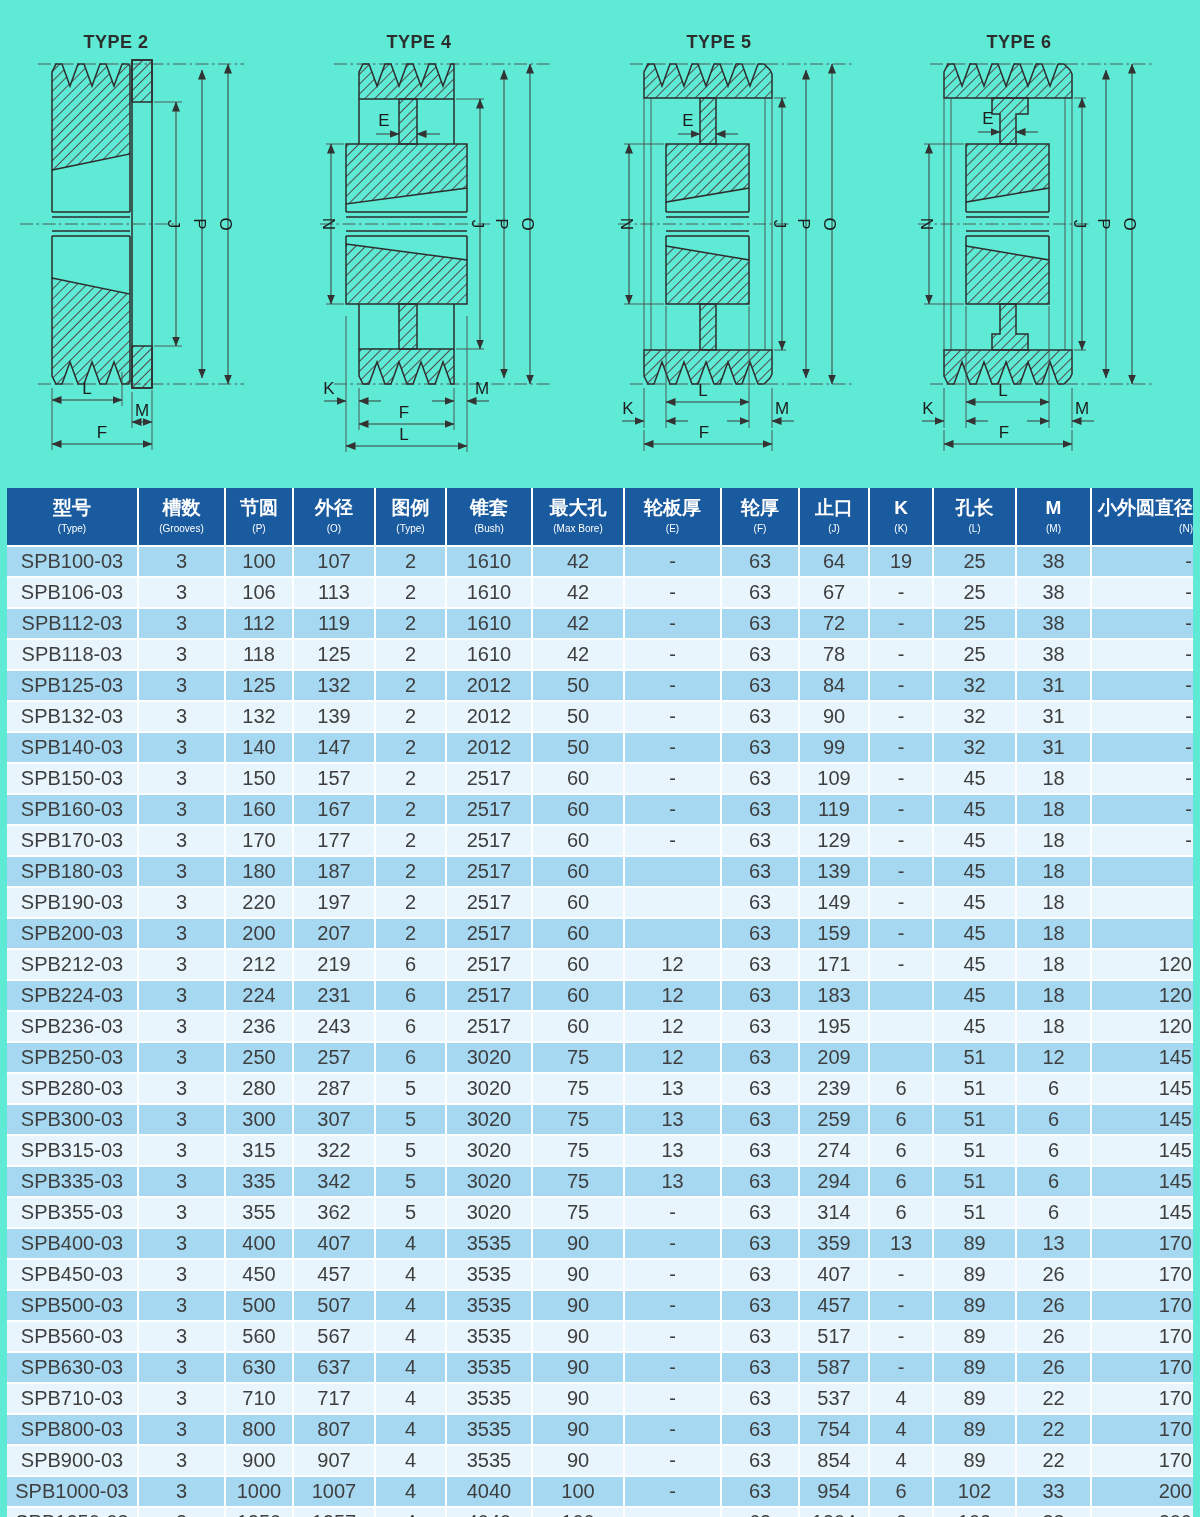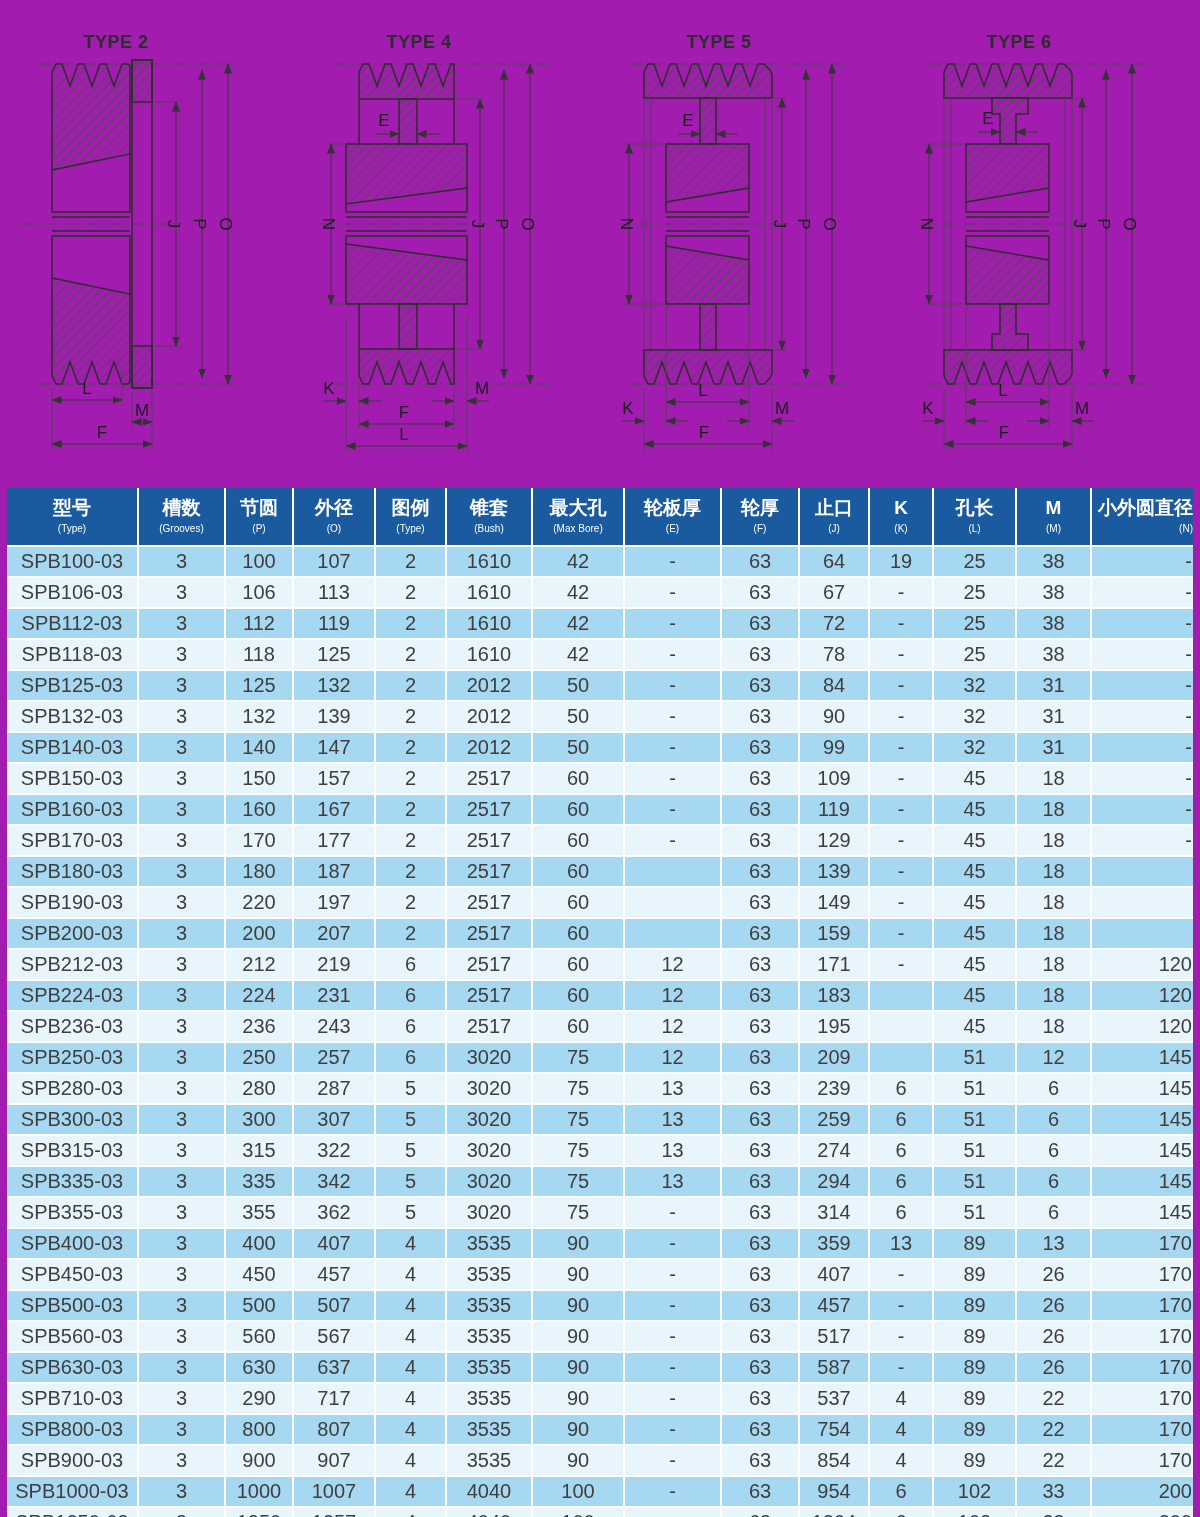--- a/index.html
+++ b/index.html
@@ -1,16 +1,16 @@
 <!DOCTYPE html>
 <html><head>
 <meta charset="utf-8">
 <style>
   html,body{margin:0;padding:0;background:#fff;}
-  .page{width:1200px;height:1517px;margin:0 auto;background:#a21caf;overflow:hidden;
+  .page{width:1200px;height:1517px;margin:0 auto;background:#5eead4;overflow:hidden;
         font-family:"Liberation Sans",sans-serif;}
   
   .diagrams{display:flex;justify-content:space-between;padding:6px 4px 0 4px;height:480px;}
   .diagrams svg{display:block;}
   .ttl{font-family:"Liberation Sans",sans-serif;font-size:18px;font-weight:bold;fill:#2d2d2d;letter-spacing:.5px;}
   .dl{font-family:"Liberation Sans",sans-serif;font-size:17px;fill:#1c1c1c;}
   .hat{fill:url(#hatch);stroke:#2e2e2e;stroke-width:1.5;}
   .oln{fill:none;stroke:#2e2e2e;stroke-width:1.5;}
   .thin{fill:none;stroke:#4a4a4a;stroke-width:.9;}
   .dim{fill:none;stroke:#3a3a3a;stroke-width:1;}
@@ -694,21 +694,21 @@
           <td>63</td>
           <td>587</td>
           <td>-</td>
           <td>89</td>
           <td>26</td>
           <td>170</td>
         </tr>
         <tr>
           <td>SPB710-03</td>
           <td>3</td>
-          <td>290</td>
+          <td>710</td>
           <td>717</td>
           <td>4</td>
           <td>3535</td>
           <td>90</td>
           <td>-</td>
           <td>63</td>
           <td>537</td>
           <td>4</td>
           <td>89</td>
           <td>22</td>

